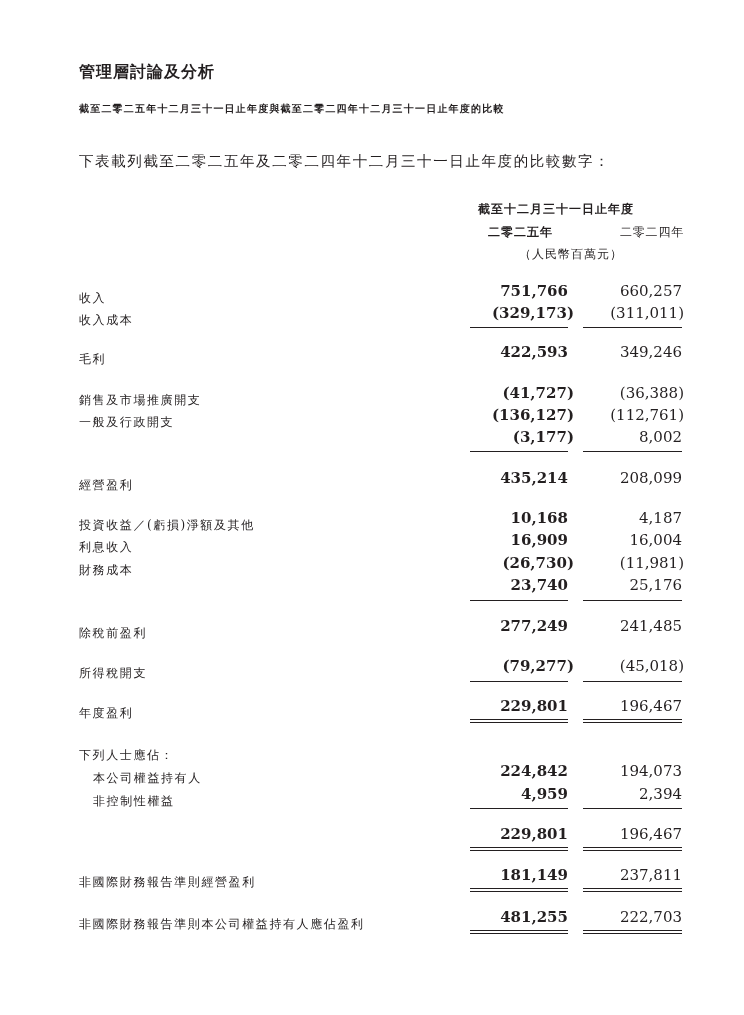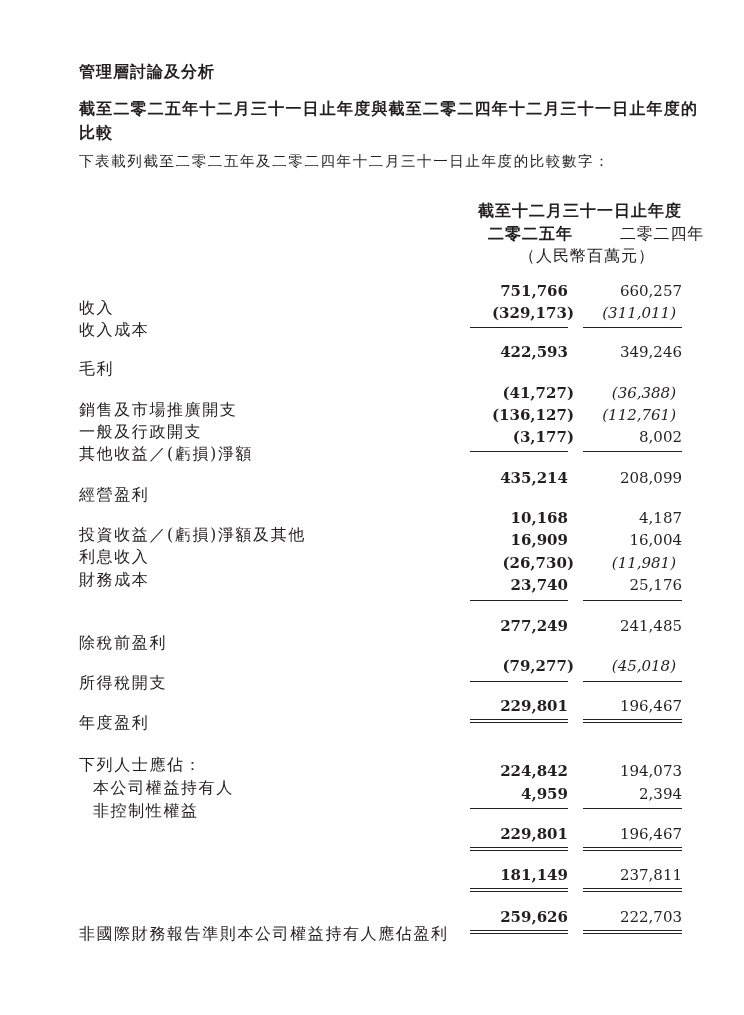--- a/index.html
+++ b/index.html
@@ -1,35 +1,35 @@
 <!DOCTYPE html>
 <html><head>
 <meta charset="utf-8">
 <style>
   html, body { margin:0; padding:0; background:#ffffff; }
   body { width:744px; height:1015px; position:relative; overflow:hidden;
          font-family:"DejaVu Serif","Liberation Serif",serif; color:#231f20; }
   .title { position:absolute; left:79px; top:62px; font-family:"DejaVu Sans","Liberation Sans",sans-serif;
            font-weight:bold; font-size:16px; letter-spacing:1px; }
   .subtitle { position:absolute; left:79px; top:97px; width:620px; font-family:"DejaVu Sans","Liberation Sans",sans-serif;
-              font-weight:bold; font-size:16px; line-height:24px; letter-spacing:1.2px; }
+              font-weight:bold; font-size:10px; line-height:24px; letter-spacing:1.2px; }
   .intro { position:absolute; left:79px; top:152px; font-size:14.5px; letter-spacing:1.6px; }
-  .hdr { position:absolute; font-size:16px; white-space:nowrap; }
+  .hdr { position:absolute; font-size:12px; white-space:nowrap; }
   .hdr-period { left:478px; top:201px; font-family:"DejaVu Sans","Liberation Sans",sans-serif; font-weight:bold; letter-spacing:1px; }
   .hdr-y1 { left:488px; top:224px; font-family:"DejaVu Sans","Liberation Sans",sans-serif; font-weight:bold; letter-spacing:1px; }
   .hdr-y2 { left:620px; top:224px; letter-spacing:0.8px; }
   .hdr-unit { left:519px; top:246px; letter-spacing:1px; }
   .row { position:absolute; left:0; width:744px; height:22px; }
-  .lbl { position:absolute; left:79px; top:16px; font-size:16px; letter-spacing:1.6px; white-space:nowrap; }
+  .lbl { position:absolute; left:79px; top:8px; font-size:12px; letter-spacing:1.6px; white-space:nowrap; }
   .lbl.indent { left:93px; }
   .v1, .v2 { position:absolute; top:0; font-size:15px; text-align:right; white-space:nowrap; }
   .v1 { right:176px; font-weight:bold; }
   .v2 { right:62px; }
   .v1.neg { right:170px; }
-  .v2.neg { right:68px;font-style:italic; }
+  .v2.neg { right:60px; }
   .line { position:absolute; height:0; border-top:1px solid #231f20; }
   .dbl { position:absolute; height:2px; border-top:1px solid #231f20; border-bottom:1px solid #231f20; }
   .c1 { left:470px; width:98px; }
   .c2 { left:583px; width:99px; }
 </style>
 </head>
 <body>
 
 <div class="title">管理層討論及分析</div>
 <div class="subtitle">截至二零二五年十二月三十一日止年度與截至二零二四年十二月三十一日止年度的比較</div>
@@ -63,21 +63,20 @@
   <span class="lbl">銷售及市場推廣開支</span>
   <span class="v1 neg">(41,727)</span>
   <span class="v2 neg">(36,388)</span>
 </div>
 <div class="row" style="top:406px">
   <span class="lbl">一般及行政開支</span>
   <span class="v1 neg">(136,127)</span>
   <span class="v2 neg">(112,761)</span>
 </div>
 <div class="row" style="top:428px">
-  <span class="lbl">其他收益／(虧損)淨額</span>
   <span class="v1 neg">(3,177)</span>
   <span class="v2">8,002</span>
 </div>
 <div class="line c1" style="top:451px"></div>
 <div class="line c2" style="top:451px"></div>
 
 <div class="row" style="top:469px">
   <span class="lbl">經營盈利</span>
   <span class="v1">435,214</span>
   <span class="v2">208,099</span>
@@ -145,25 +144,26 @@
 
 <div class="row" style="top:825px">
   <span class="lbl"></span>
   <span class="v1">229,801</span>
   <span class="v2">196,467</span>
 </div>
 <div class="dbl c1" style="top:847px"></div>
 <div class="dbl c2" style="top:847px"></div>
 
 <div class="row" style="top:866px">
+  <span class="lbl">非國際財務報告準則經營盈利</span>
   <span class="v1">181,149</span>
   <span class="v2">237,811</span>
 </div>
 <div class="dbl c1" style="top:888px"></div>
 <div class="dbl c2" style="top:888px"></div>
 
 <div class="row" style="top:908px">
   <span class="lbl">非國際財務報告準則本公司權益持有人應佔盈利</span>
-  <span class="v1">259,626</span>
+  <span class="v1">481,255</span>
   <span class="v2">222,703</span>
 </div>
 <div class="dbl c1" style="top:930px"></div>
 <div class="dbl c2" style="top:930px"></div>
 
 </body></html>

